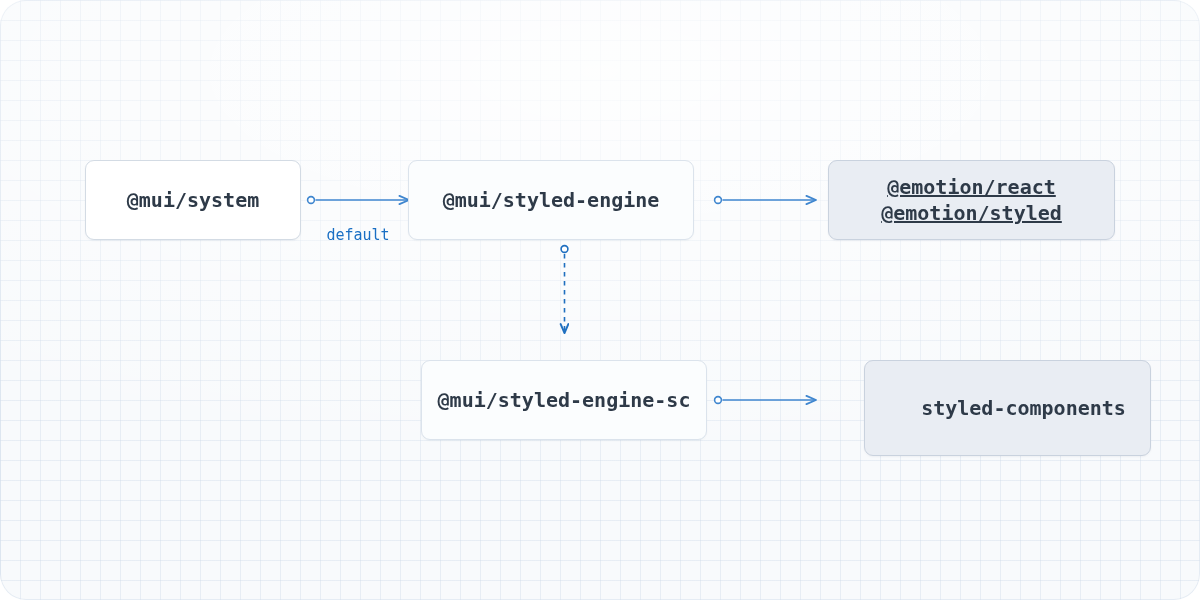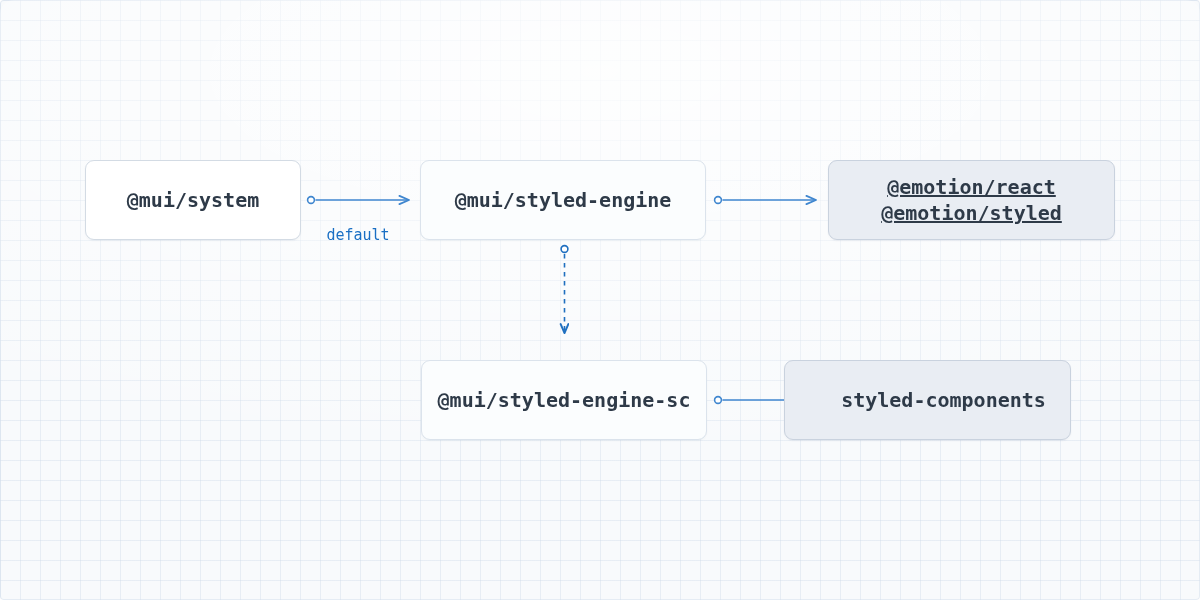--- a/index.html
+++ b/index.html
@@ -12,21 +12,21 @@
     position: relative;
     width: 1200px;
     height: 600px;
     overflow: hidden;
     background-color: #f8fafc;
     background-image:
       linear-gradient(to right, rgba(203, 216, 232, 0.38) 1px, transparent 1px),
       linear-gradient(to bottom, rgba(203, 216, 232, 0.38) 1px, transparent 1px);
     background-size: 20px 20px;
     background-position: 0px 0px;
-    border-radius: 4px;
+    border-radius: 26px;
     box-shadow: 0 0 0 1px rgba(214, 224, 236, 0.55) inset;
     font-family: "DejaVu Sans Mono", "Liberation Mono", monospace;
   }
 
   
   #canvas::before {
     content: "";
     position: absolute;
     inset: 0;
     pointer-events: none;
@@ -85,24 +85,24 @@
     font-size: 15px;
     line-height: 1.30;
     text-align: center;
     white-space: pre;
     z-index: 3;
     font-weight: normal;
   }
 
   
   #n_system   { left: 85px;  top: 160px; width: 216px; height: 80px; }
-  #n_engine   { left: 420px; top: 160px; width: 286px; height: 80px; }
+  #n_engine   { left: 408px; top: 160px; width: 286px; height: 80px; }
   #n_emotion  { left: 828px; top: 160px; width: 287px; height: 80px; text-decoration: underline; }
   #n_enginesc { left: 421px; top: 360px; width: 286px; height: 80px; text-align: right; }
-  #n_sc       { left: 784px; top: 360px; width: 287px; height: 80px; padding-left: 32px; }
+  #n_sc       { left: 864px; top: 360px; width: 287px; height: 96px; padding-left: 32px; }
 
   #lbl_default { left: 300px; top: 226px; width: 116px; }
   #lbl_alias   { left: 432px; top: 460px; width: 266px; }
 </style>
 </head>
 <body>
 
 <div id="canvas">
 
   <svg id="wires" viewBox="0 0 1200 600" xmlns="http://www.w3.org/2000/svg">

